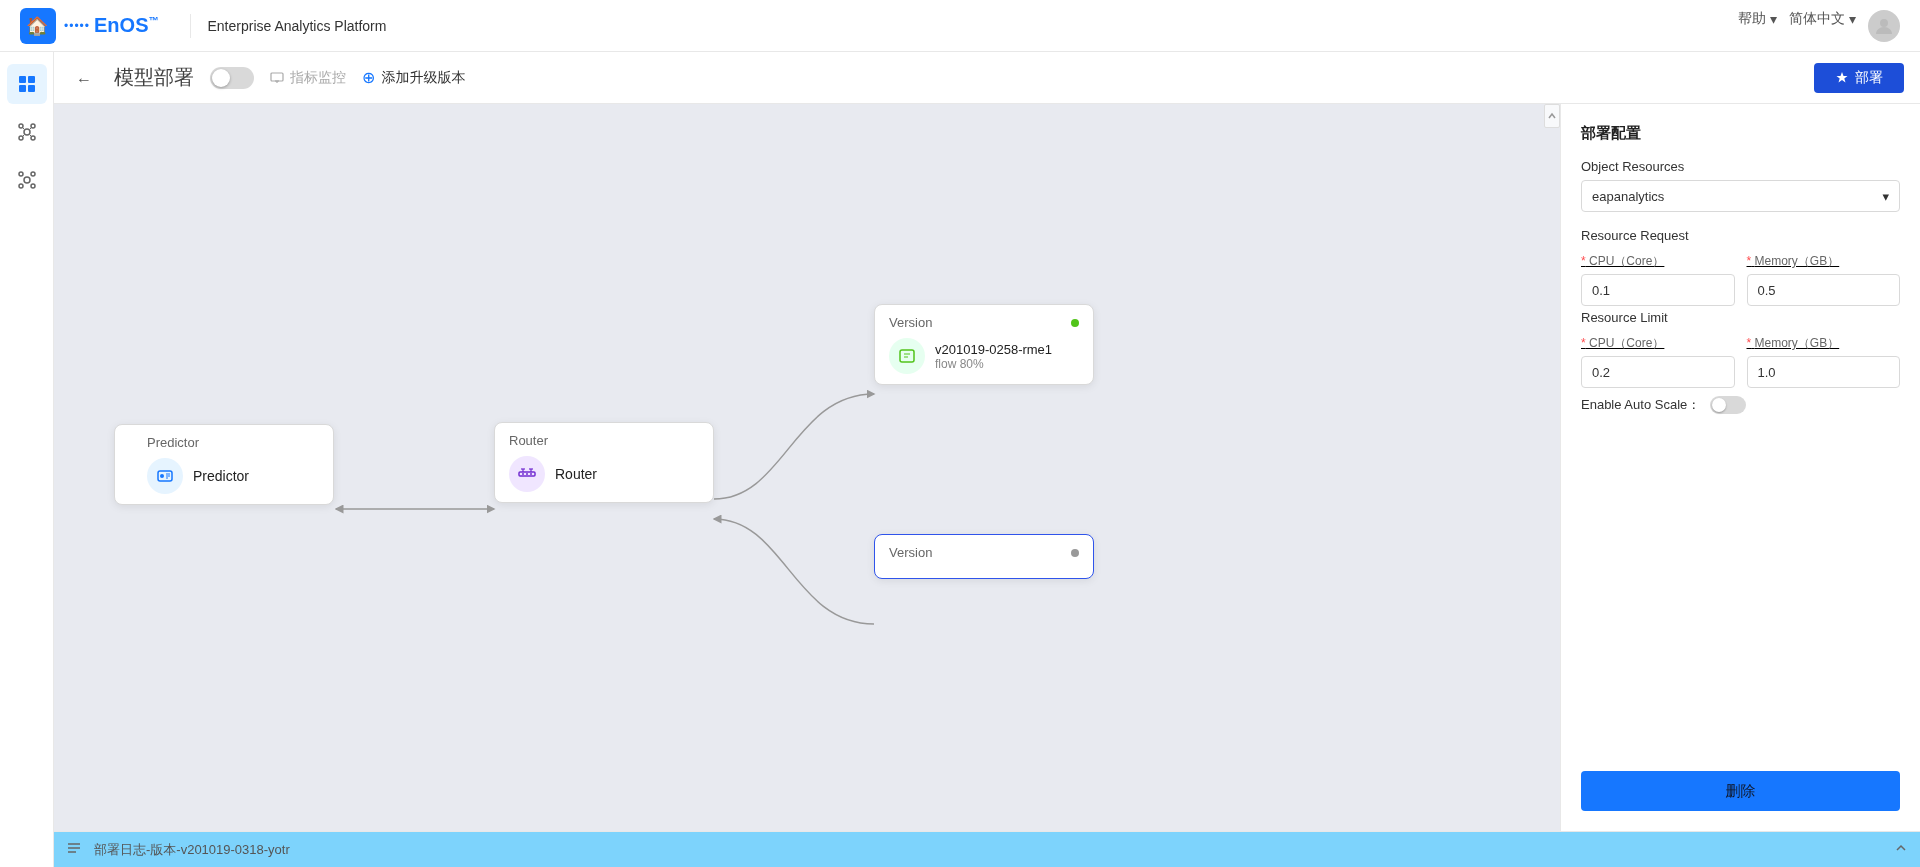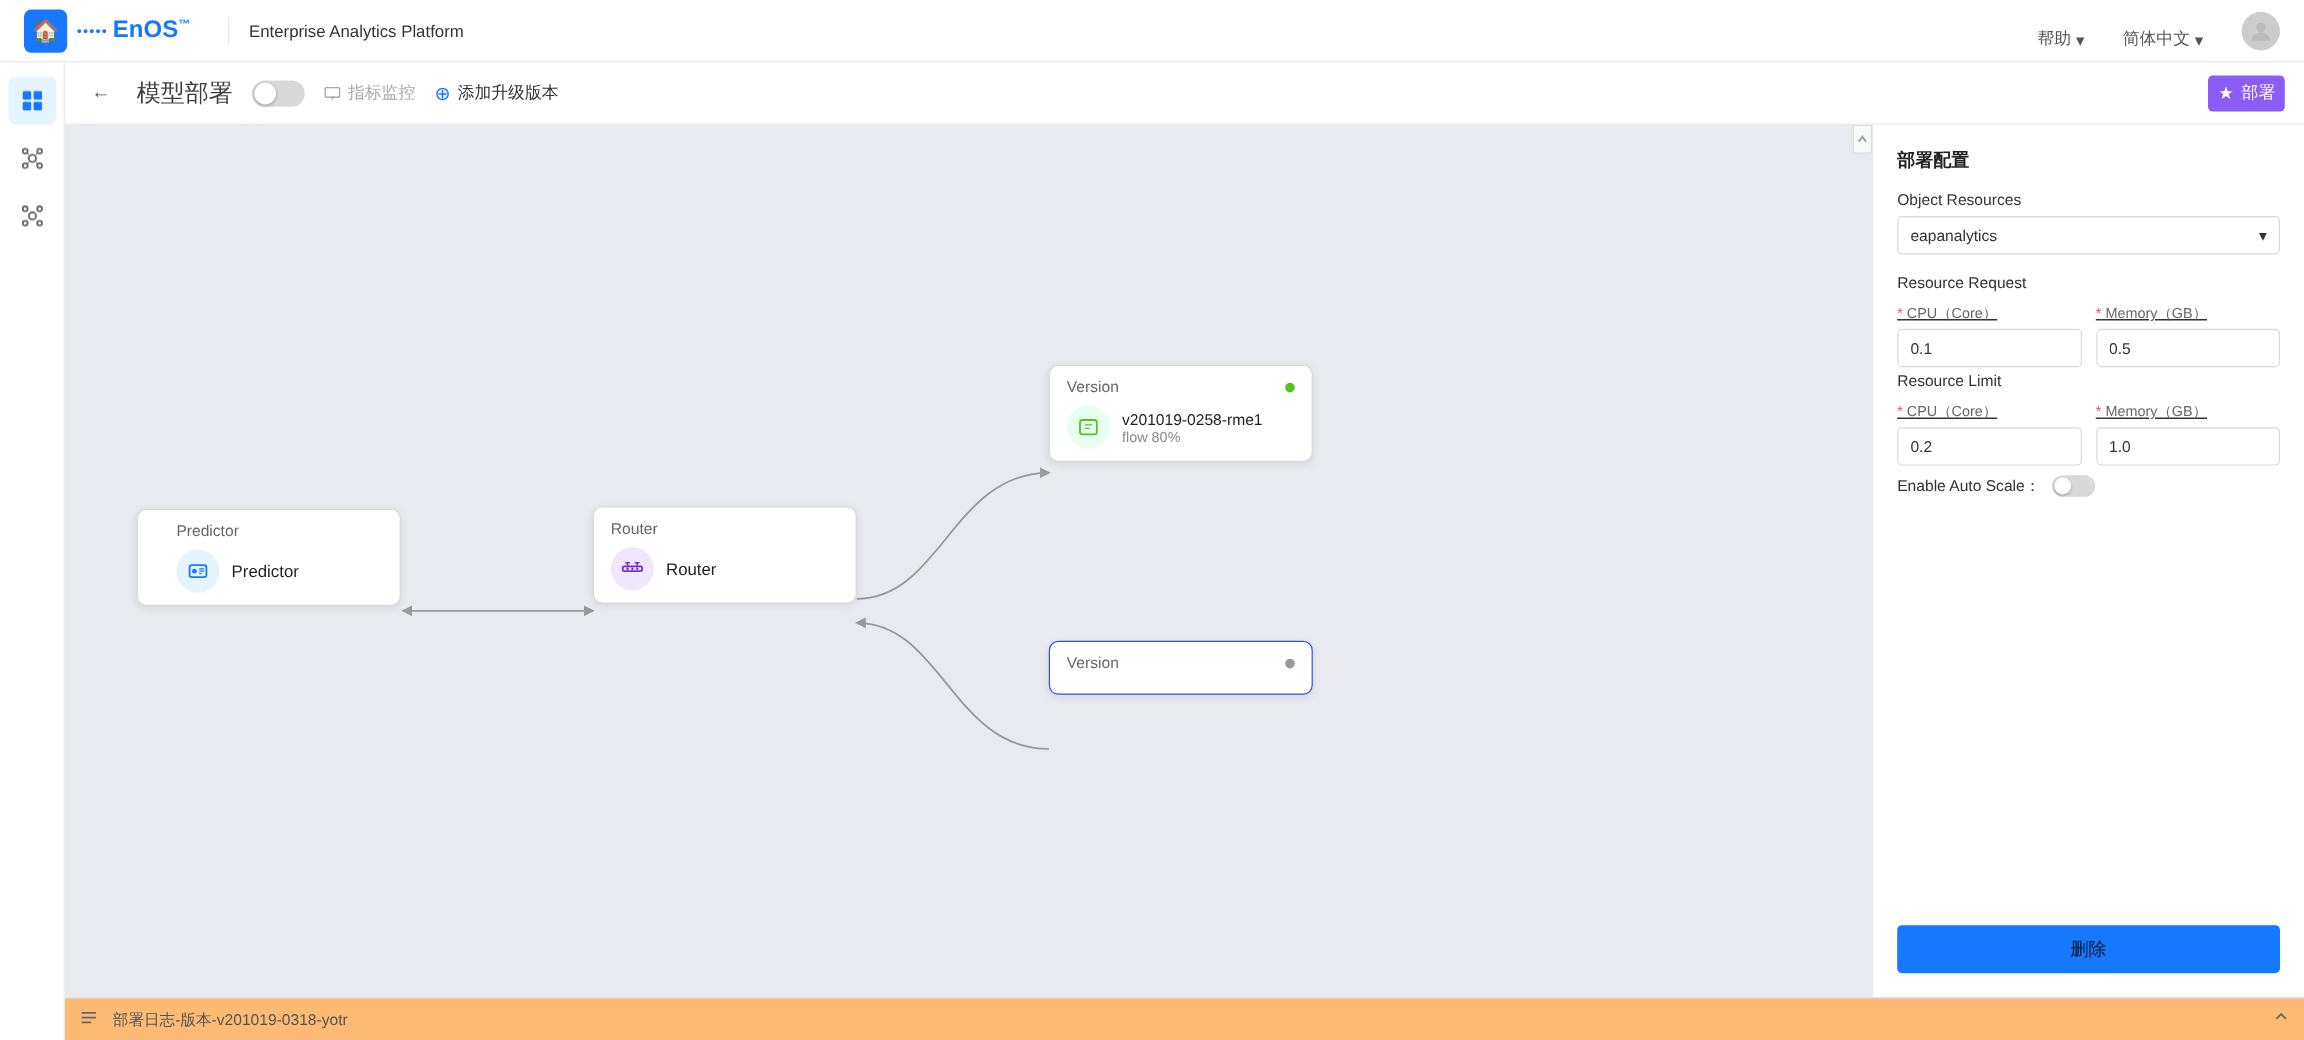--- a/index.html
+++ b/index.html
@@ -36,21 +36,21 @@
     .logo-dots {
       color: #1677ff; font-size: 12px; letter-spacing: 1px;
     }
     .logo-text {
       font-size: 20px; font-weight: bold;
     }
     .logo-text .en { color: #1677ff; }
     .logo-text .os { color: #1677ff; }
     .nav-divider { width: 1px; height: 24px; background: #e8e8e8; margin: 0 16px; }
     .nav-platform { color: #333; font-size: 14px; }
-    .nav-right { margin-left: auto; display: flex; align-items: flex-end; gap: 32px; }
+    .nav-right { margin-left: auto; display: flex; align-items: flex-start; gap: 12px; }
     .nav-help, .nav-lang { color: #555; font-size: 14px; cursor: pointer; display: flex; align-items: center; gap: 4px; }
     .nav-avatar { width: 32px; height: 32px; border-radius: 50%; background: #ccc; display: flex; align-items: center; justify-content: center; }
 
     
     .left-sidebar {
       position: fixed;
       top: 52px; left: 0; bottom: 0;
       width: 54px;
       background: #fff;
       border-right: 1px solid #e8e8e8;
@@ -114,25 +114,25 @@
       cursor: pointer;
     }
     .toolbar-add {
       display: flex; align-items: center; gap: 6px;
       color: #333; font-size: 14px;
       cursor: pointer;
     }
     .toolbar-add .plus-icon { color: #1677ff; font-size: 16px; }
     .toolbar-deploy-btn {
       margin-left: auto;
-      background: #8b5cf6;
+      background: #1d4ed8;
       color: #fff;
       border: none;
       border-radius: 4px;
-      padding: 6px 8px;
+      padding: 6px 21px;
       font-size: 14px;
       cursor: pointer;
       display: flex; align-items: center; gap: 6px;
     }
 
     
     .main-canvas {
       position: fixed;
       top: 104px; left: 54px;
       right: 0; bottom: 36px;
@@ -307,21 +307,21 @@
       top: 0; left: 0;
       width: 100%; height: 100%;
       pointer-events: none;
     }
 
     
     .bottom-bar {
       position: fixed;
       bottom: 0; left: 54px; right: 0;
       height: 36px;
-      background: #fdba74;
+      background: #7dd3fc;
       border-top: 1px solid #e8e8e8;
       display: flex;
       align-items: center;
       padding: 0 12px;
       gap: 12px;
     }
     .bottom-log-icon { color: #666; font-size: 14px; }
     .bottom-log-text { font-size: 13px; color: #555; }
     .bottom-expand { margin-left: auto; cursor: pointer; color: #666; }
   </style>

